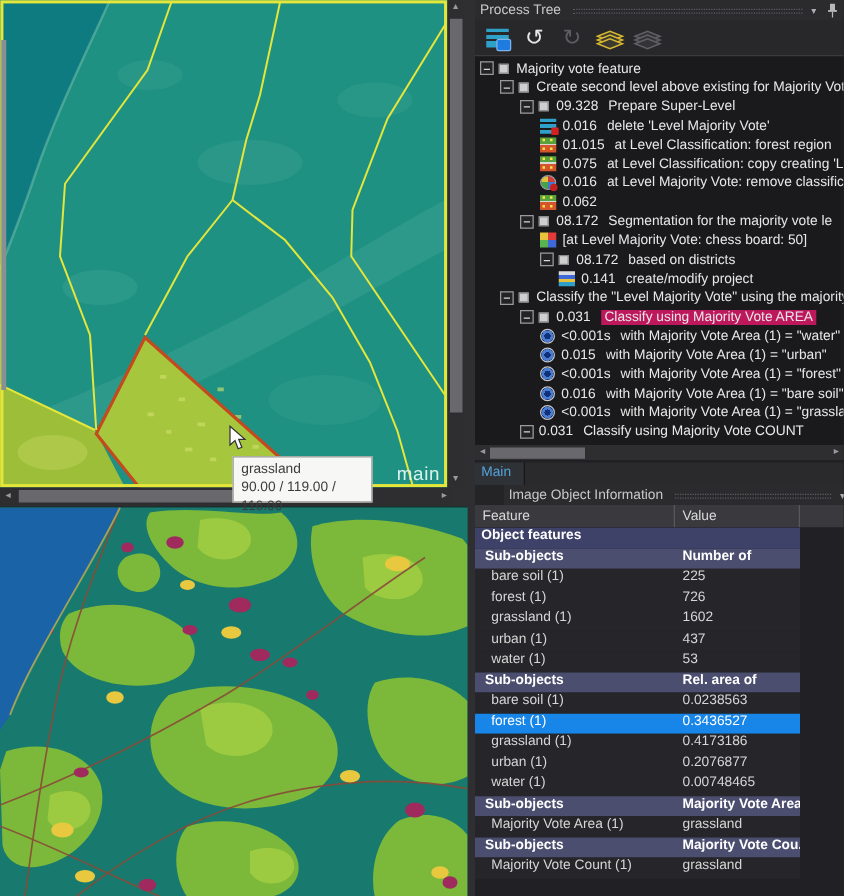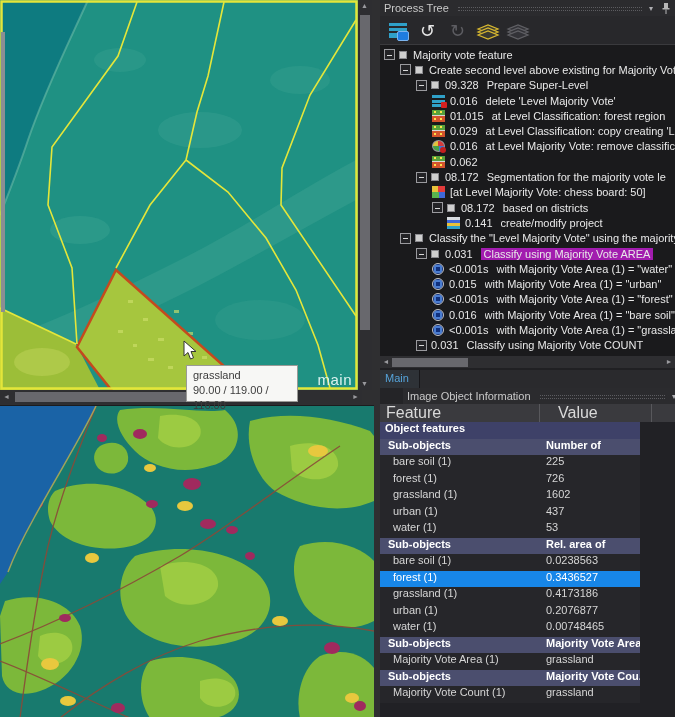--- a/index.html
+++ b/index.html
@@ -52,21 +52,21 @@
   #pt-tree { position:absolute; left:0; top:44px; width:295px; height:312px; background:#1a1a1c;
              border-top:1px solid #3a3a3d; overflow:hidden; padding-top:2px; }
   .tree-row { height:15.3px; display:flex; align-items:center; white-space:nowrap; font-size:11px; color:#e8e8e8; overflow:hidden; }
   .ind0{padding-left:4px} .ind1{padding-left:20px} .ind2{padding-left:36px} .ind3{padding-left:52px} .ind4{padding-left:67px}
   .expand { flex:0 0 auto; width:11px; height:11px; margin-right:4px; background:#232326; border:1px solid #9a9a9e;
             position:relative; }
   .expand::before { content:""; position:absolute; left:2px; top:4.5px; width:5px; height:1px; background:#d8d8d8; }
   .cbx { flex:0 0 auto; width:8px; height:8px; margin-right:6px; background:#cfcfcf; border:1px solid #8a8a8e; }
   .ttime { margin-right:8px; flex:0 0 auto; }
   .tlabel { overflow:hidden; }
-  .tlabel.sel { background:#a21caf; padding:0 3px; }
+  .tlabel.sel { background:#be185d; padding:0 3px; }
 
   .tic { flex:0 0 auto; width:13px; height:12px; margin-right:5px; position:relative; display:inline-block; }
   .ic-delete { background:linear-gradient(#2fa0c8 0 3px,#1a1a1c 3px 4.5px,#2fa0c8 4.5px 7.5px,#1a1a1c 7.5px 9px,#2fa0c8 9px 12px); }
   .ic-delete::after { content:""; position:absolute; right:-2px; bottom:-1px; width:6px; height:6px; background:#d42020; border-radius:1px; }
   .ic-merge, .ic-copy { background:linear-gradient(#57a23c 0 5px,#d8d8d8 5px 6px,#d4542c 6px 12px); }
   .ic-merge::before, .ic-copy::before { content:""; position:absolute; left:2px; top:1px; width:2px; height:2px; background:#ffe24a;
        box-shadow:6px 0 #ffe24a, 0 7px #ffe24a, 6px 7px #ffe24a; }
   .ic-removeclass { border-radius:50%; border:1px solid #9a9a9e;
        background:conic-gradient(#d43c3c 0 25%,#3c78d4 25% 50%,#46a246 50% 75%,#e0c23c 75% 100%); }
   .ic-removeclass::after { content:""; position:absolute; right:-2px; bottom:-2px; width:6px; height:6px; border-radius:50%; background:#c41e1e; }
@@ -77,23 +77,23 @@
 
   #pt-hsb { left:380px; top:356px; width:295px; height:12px; position:absolute; background:#2e2e31; }
   #pt-hsb .thumb { position:absolute; left:12px; top:1.5px; width:76px; height:9px; background:#68686d; }
 
   #tabbar { position:absolute; left:0; top:368px; width:295px; height:20px; background:#202023; display:flex; align-items:flex-end; }
   #tab-main { height:18px; padding:2px 10px 0 5px; background:#2e3237; color:#55a2d8; font-size:11px; border-right:1px solid #17171a; }
   #tabbar .tabrest { flex:1; height:18px; background:#2a2a2d; }
 
   
   #ioi-colhead { position:absolute; left:0; top:404px; width:295px; height:18px; background:#3a3a3e; color:#d9d9d9;
-                 font-size:16px; display:flex; align-items:center; }
+                 font-size:11px; display:flex; align-items:center; }
   #ioi-colhead .c1 { width:160px; padding-left:6px; border-right:1px solid #58585c; height:100%; display:flex; align-items:center; }
-  #ioi-colhead .c2 { width:100px; padding-left:6px; border-right:1px solid #58585c; height:100%; display:flex; align-items:center;margin-left:12px; }
+  #ioi-colhead .c2 { width:100px; padding-left:6px; border-right:1px solid #58585c; height:100%; display:flex; align-items:center; }
   #ioi-body { position:absolute; left:0; top:422px; width:295px; height:295px; background:#212125; overflow:hidden; }
   .trow { width:260px; height:16.5px; display:flex; font-size:11px; color:#d6d6d6; }
   .trow .cf { width:160px; padding-left:13px; overflow:hidden; white-space:nowrap; }
   .trow .cv { width:100px; padding-left:6px; overflow:hidden; white-space:nowrap; }
   .trow.group { background:#3e4168; color:#fff; font-weight:bold; }
   .trow.group .cf { padding-left:5px; }
   .trow.subheader { background:#4b4e6e; color:#fff; font-weight:bold; }
   .trow.subheader .cf { padding-left:8px; }
   .trow.data { background:#26262a; }
   .trow.data.selrow { background:#1786e8; color:#fff; }
@@ -303,21 +303,21 @@
           <span class="ttime">0.016</span>
           <span class="tlabel">delete 'Level Majority Vote'</span>
         </div>
         <div class="tree-row ind3">
           <span class="tic ic-merge"></span>
           <span class="ttime">01.015</span>
           <span class="tlabel">at Level Classification: forest region</span>
         </div>
         <div class="tree-row ind3">
           <span class="tic ic-copy"></span>
-          <span class="ttime">0.029</span>
+          <span class="ttime">0.075</span>
           <span class="tlabel">at Level Classification: copy creating 'Leve</span>
         </div>
         <div class="tree-row ind3">
           <span class="tic ic-removeclass"></span>
           <span class="ttime">0.016</span>
           <span class="tlabel">at Level Majority Vote: remove classific</span>
         </div>
         <div class="tree-row ind3">
           <span class="tic ic-merge"></span>
           <span class="ttime">0.062</span>

